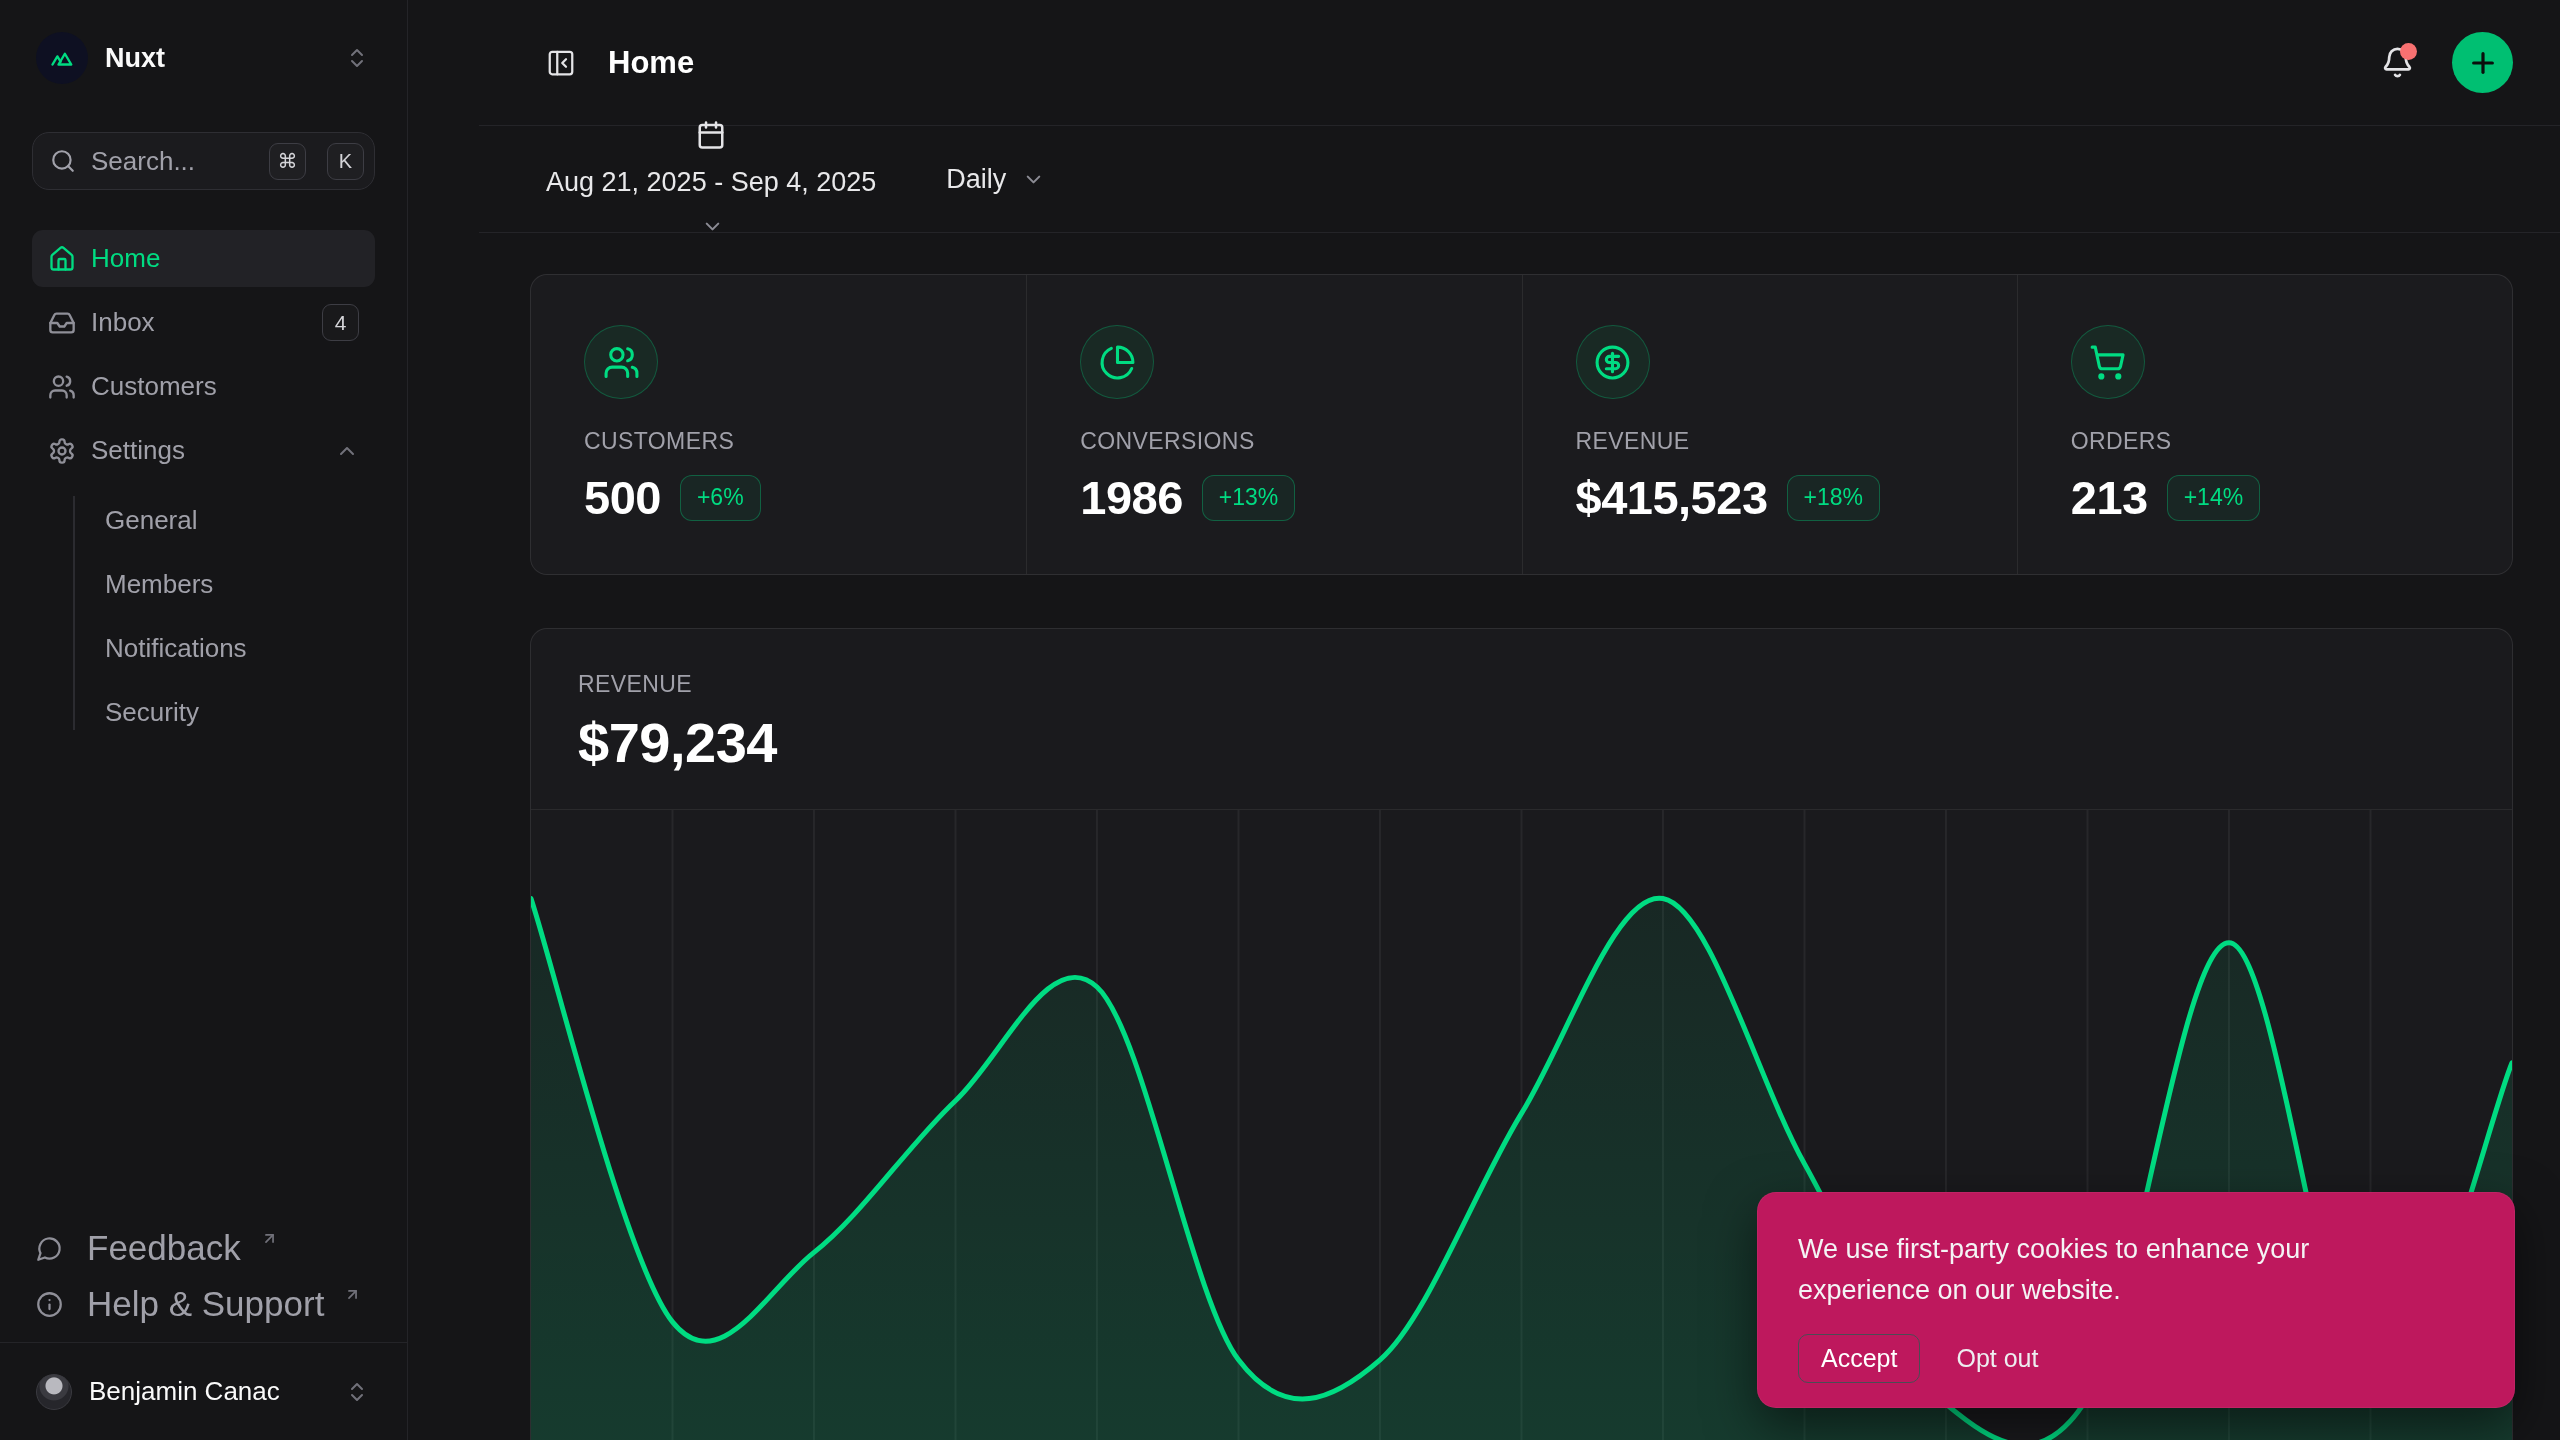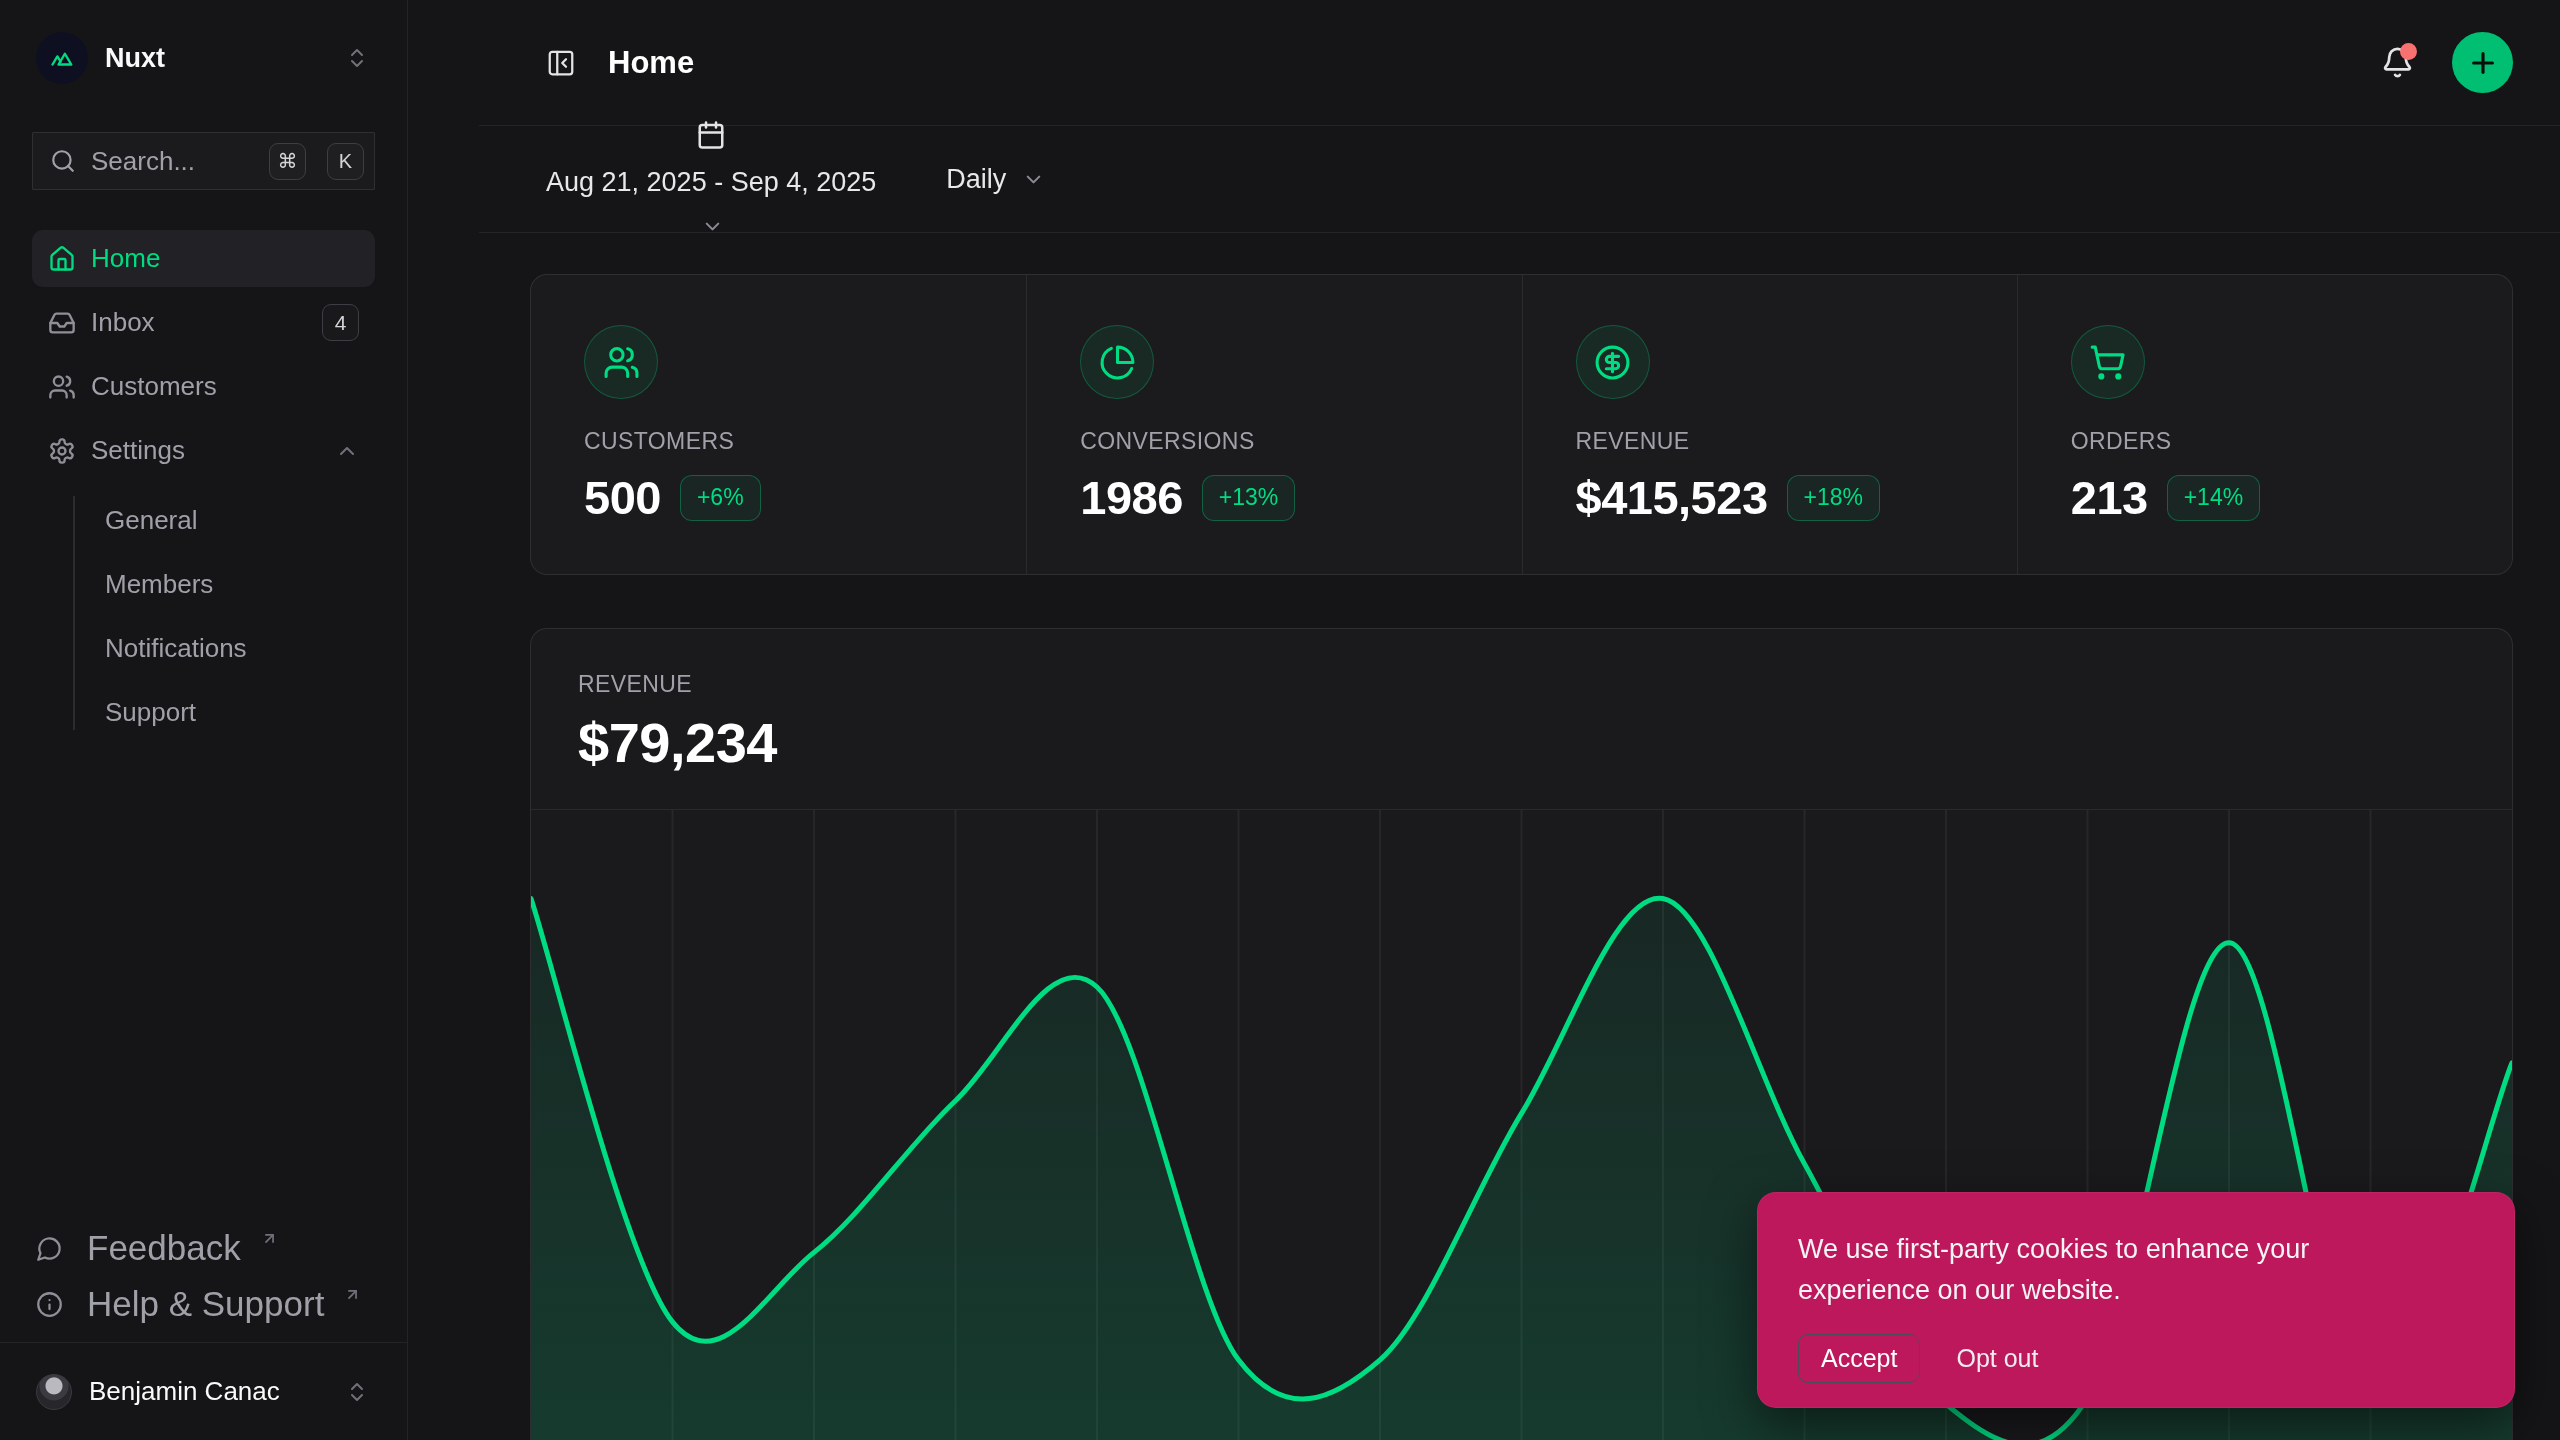--- a/index.html
+++ b/index.html
@@ -23,21 +23,21 @@
   .brand-logo {
     width:52px; height:52px; border-radius:50%;
     background:#0e1022; display:grid; place-items:center; flex:none;
   }
   .brand-name { font-size:27px; font-weight:600; color:#fafafa; flex:1; }
   .muted-icon { color:#71717a; }
   .search-box {
     margin-top:42px; height:58px;
     display:flex; align-items:center; gap:15px;
     padding:0 10px 0 17px;
-    background:#1b1b1e; border:1px solid #2e2e33; border-radius:1px;
+    background:#1b1b1e; border:1px solid #2e2e33; border-radius:17px;
     color:#a1a1aa;
   }
   .search-placeholder { flex:1; font-size:26px; color:#a1a1aa; }
   .kbd {
     width:37px; height:37px; border:1px solid #3d3d44; border-radius:9px;
     display:grid; place-items:center; font-size:20px; color:#d4d4d8;
     background:rgba(255,255,255,0.02);
   }
   .kbd + .kbd { margin-left:6px; }
 
@@ -249,21 +249,21 @@
       <div class="sub-item">
           <span>General</span>
         </div>
       <div class="sub-item">
           <span>Members</span>
         </div>
       <div class="sub-item">
           <span>Notifications</span>
         </div>
       <div class="sub-item">
-          <span>Support</span>
+          <span>Security</span>
         </div>
     </div>
   </nav>
 
   <div class="sidebar-bottom">
     <div class="footer-link">
       <span class="nico">
         <svg width="27" height="27" viewBox="0 0 24 24" fill="none" stroke="currentColor" stroke-width="2" stroke-linecap="round" stroke-linejoin="round">
             <path d="M7.9 20A9 9 0 1 0 4 16.1L2 22Z"></path>
           </svg>

